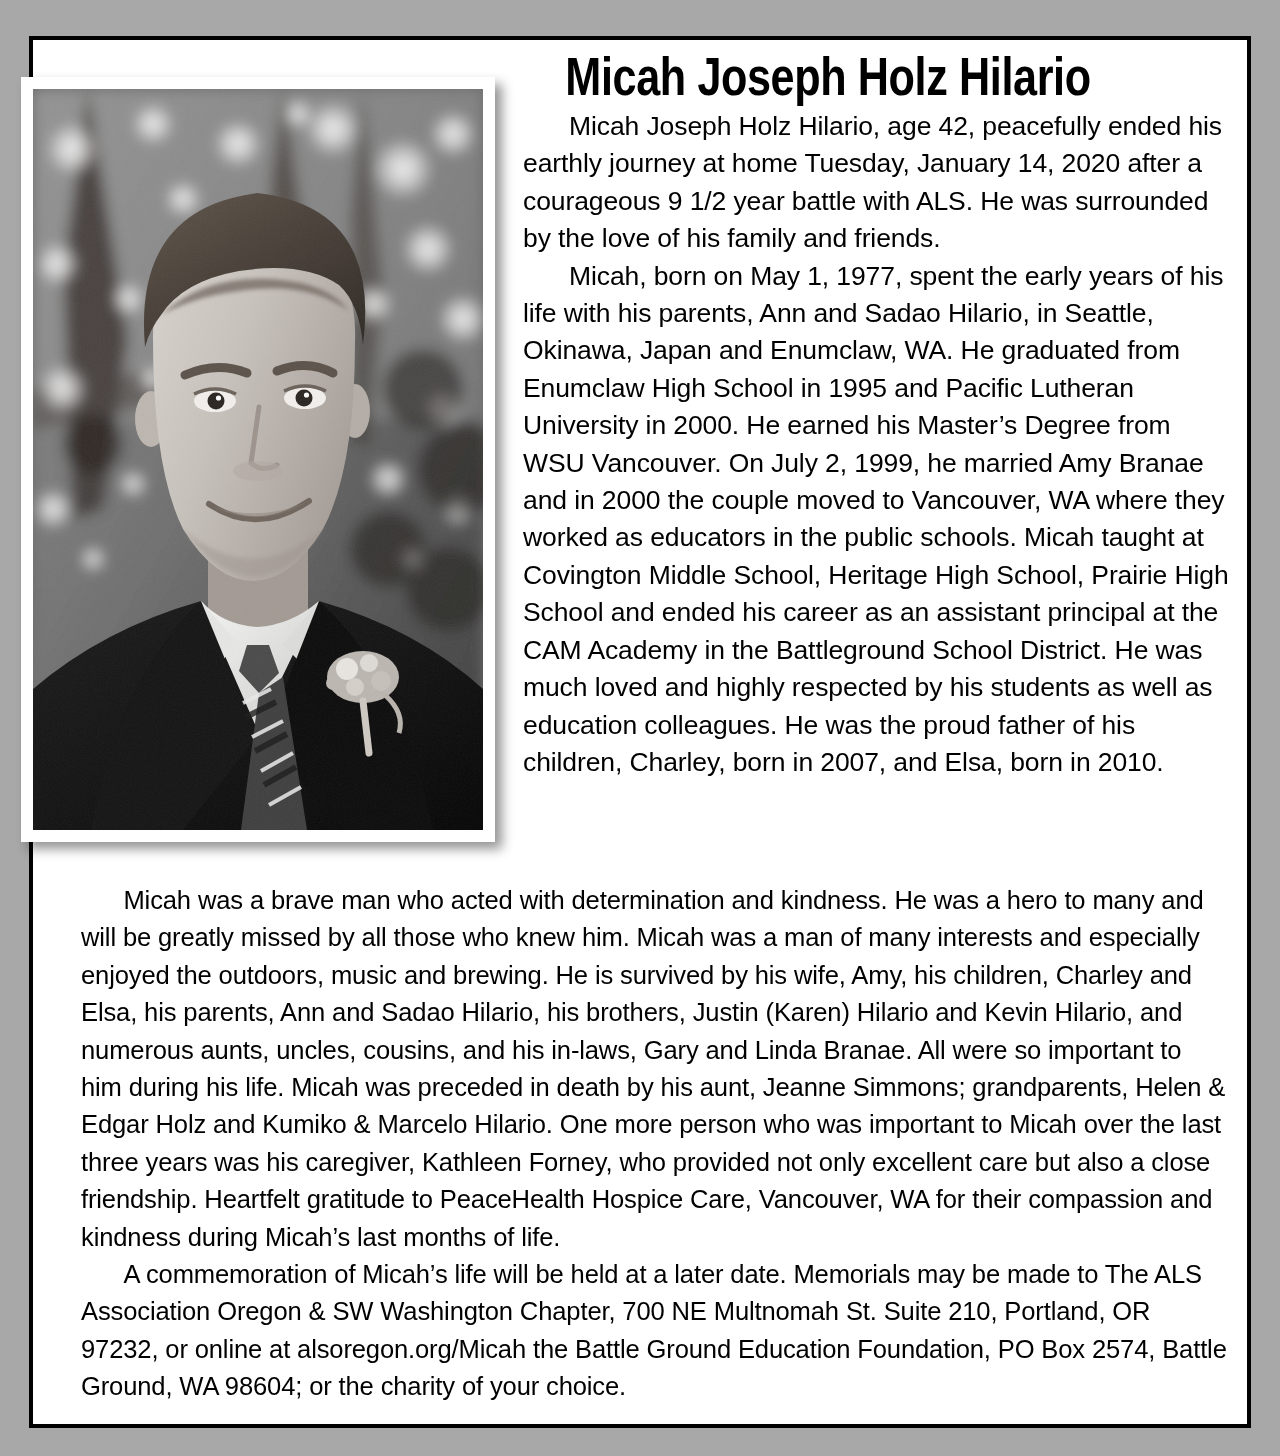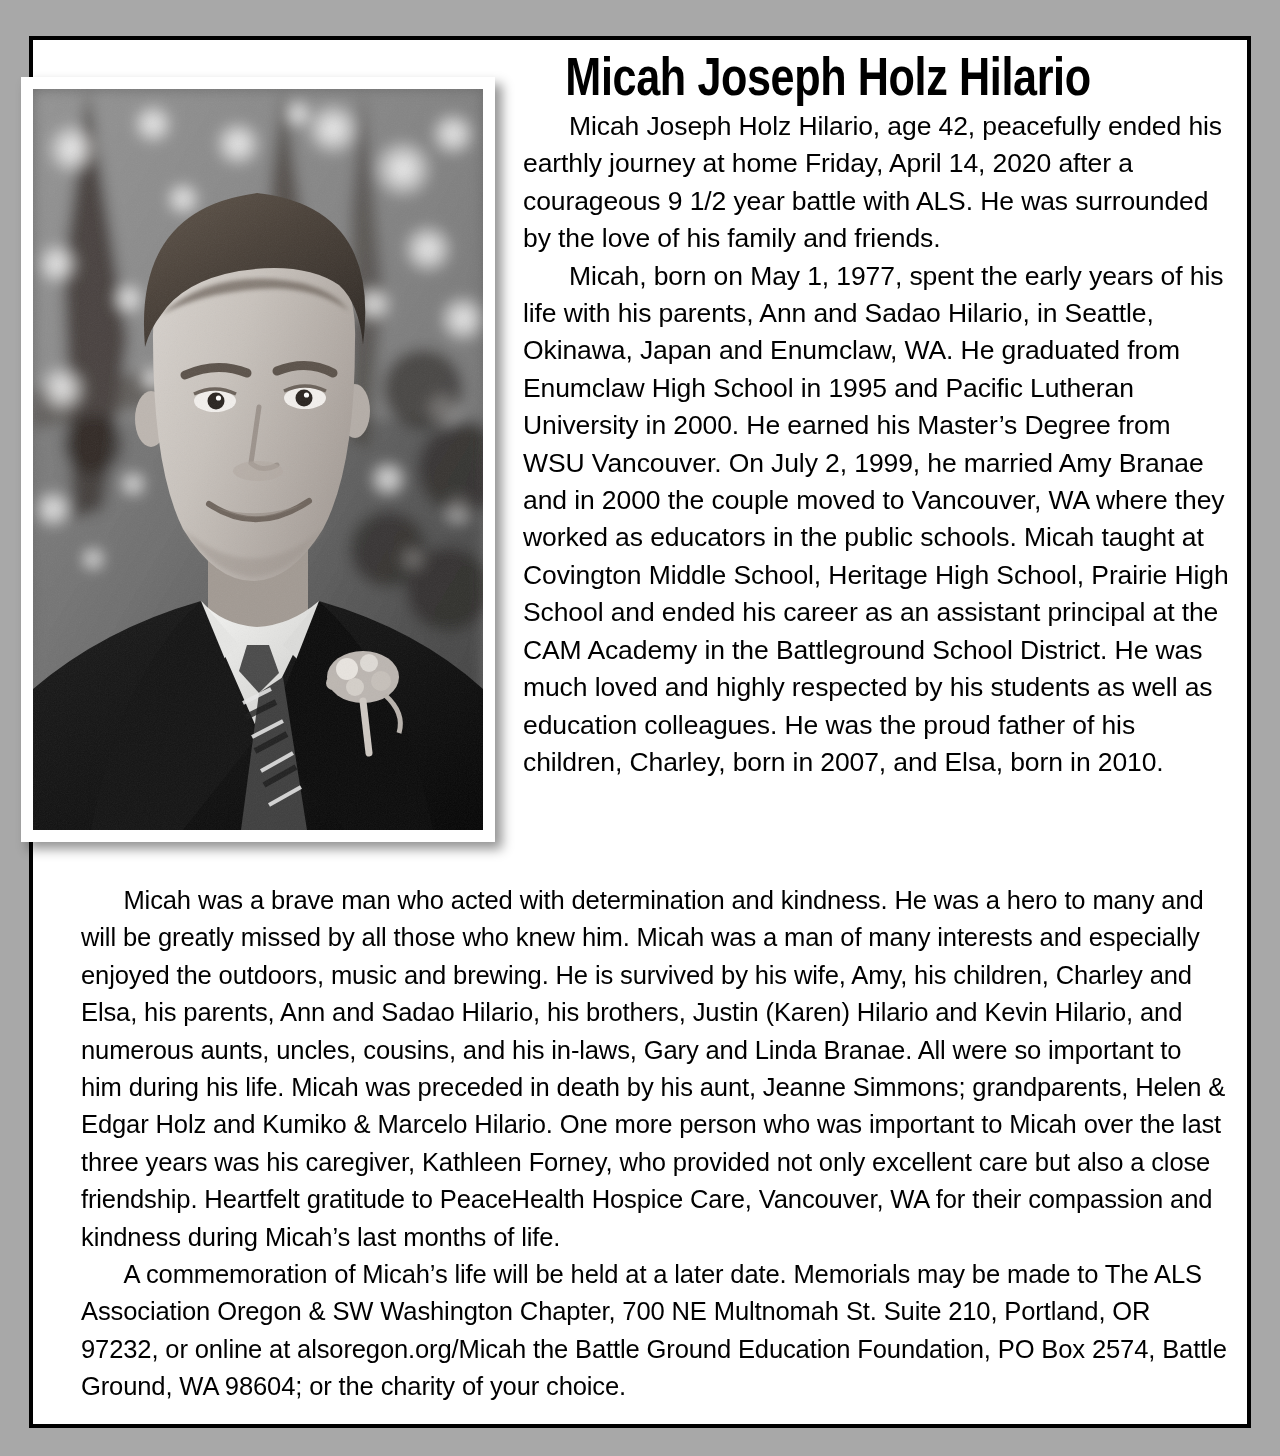--- a/index.html
+++ b/index.html
@@ -287,21 +287,21 @@
             </g>
 
             <rect width="450" height="741" filter="url(#grainF)" opacity="0.5"></rect>
             <rect width="450" height="741" fill="none"></rect>
           </svg>
         </div>
       </div>
 
       <div id="photo-spacer"></div>
 
-      <p class="col-text"><span class="indent"></span><span>Micah Joseph Holz Hilario, age 42, peacefully ended his earthly journey at home Friday, April 14, 2020 after a courageous 9 1/2 year battle with ALS. He was surrounded by the love of his family and friends.</span></p>
+      <p class="col-text"><span class="indent"></span><span>Micah Joseph Holz Hilario, age 42, peacefully ended his earthly journey at home Tuesday, January 14, 2020 after a courageous 9 1/2 year battle with ALS. He was surrounded by the love of his family and friends.</span></p>
 
       <p class="col-text"><span class="indent"></span><span>Micah, born on May 1, 1977, spent the early years of his life with his parents, Ann and Sadao Hilario, in Seattle, Okinawa, Japan and Enumclaw, WA. He graduated from Enumclaw High School in 1995 and Pacific Lutheran University in 2000. He earned his Master’s Degree from WSU Vancouver. On July 2, 1999, he married Amy Branae and in 2000 the couple moved to Vancouver, WA where they worked as educators in the public schools. Micah taught at Covington Middle School, Heritage High School, Prairie High School and ended his career as an assistant principal at the CAM Academy in the Battleground School District. He was much loved and highly respected by his students as well as education colleagues. He was the proud father of his children, Charley, born in 2007, and Elsa, born in 2010.</span></p>
 
       <div id="wide-block">
         <p class="wide-text"><span class="indent"></span><span>Micah was a brave man who acted with determination and kindness. He was a hero to many and will be greatly missed by all those who knew him. Micah was a man of many interests and especially enjoyed the outdoors, music and brewing. He is survived by his wife, Amy, his children, Charley and Elsa, his parents, Ann and Sadao Hilario, his brothers, Justin (Karen) Hilario and Kevin Hilario, and numerous aunts, uncles, cousins, and his in-laws, Gary and Linda Branae. All were so important to him during his life. Micah was preceded in death by his aunt, Jeanne Simmons; grandparents, Helen &amp; Edgar Holz and Kumiko &amp; Marcelo Hilario. One more person who was important to Micah over the last three years was his caregiver, Kathleen Forney, who provided not only excellent care but also a close friendship. Heartfelt gratitude to PeaceHealth Hospice Care, Vancouver, WA for their compassion and kindness during Micah’s last months of life.</span></p>
 
         <p class="wide-text"><span class="indent"></span><span>A commemoration of Micah’s life will be held at a later date. Memorials may be made to The ALS Association Oregon &amp; SW Washington Chapter, 700 NE Multnomah St. Suite 210, Portland, OR 97232, or online at alsoregon.org/Micah  the Battle Ground Education Foundation, PO Box 2574, Battle Ground, WA 98604; or the charity of your choice.</span></p>
       </div>
 
     </div>

